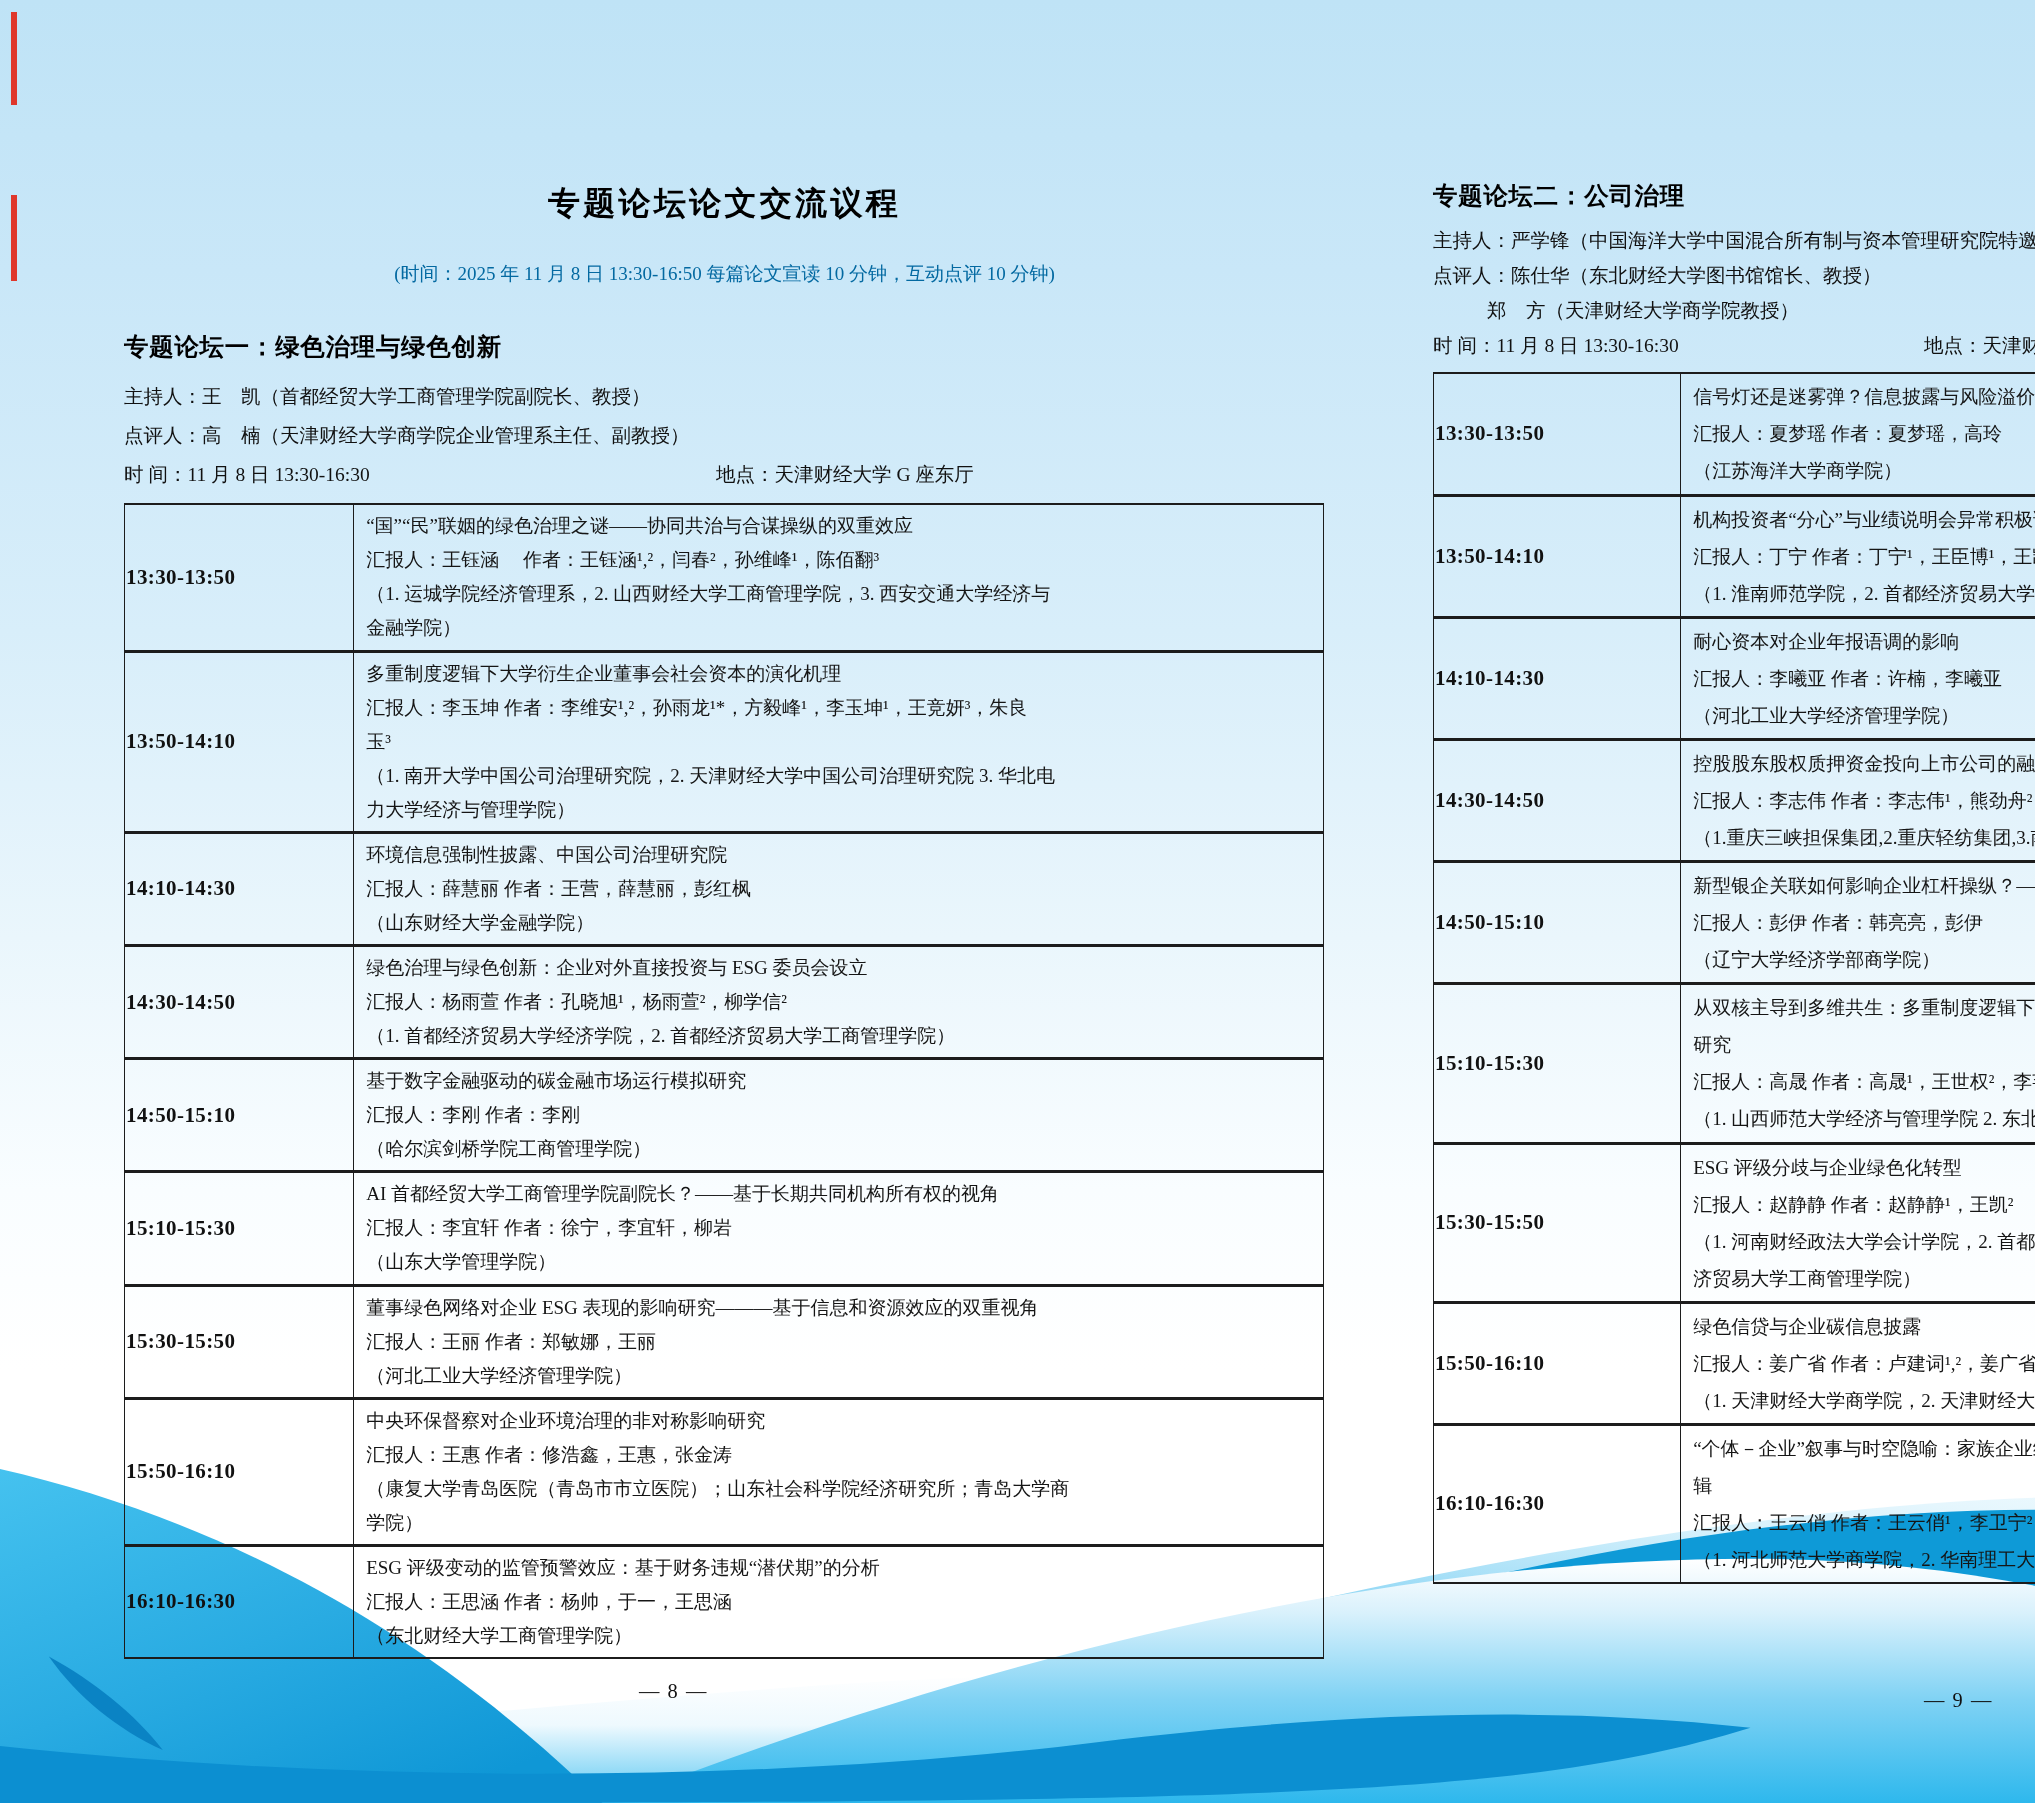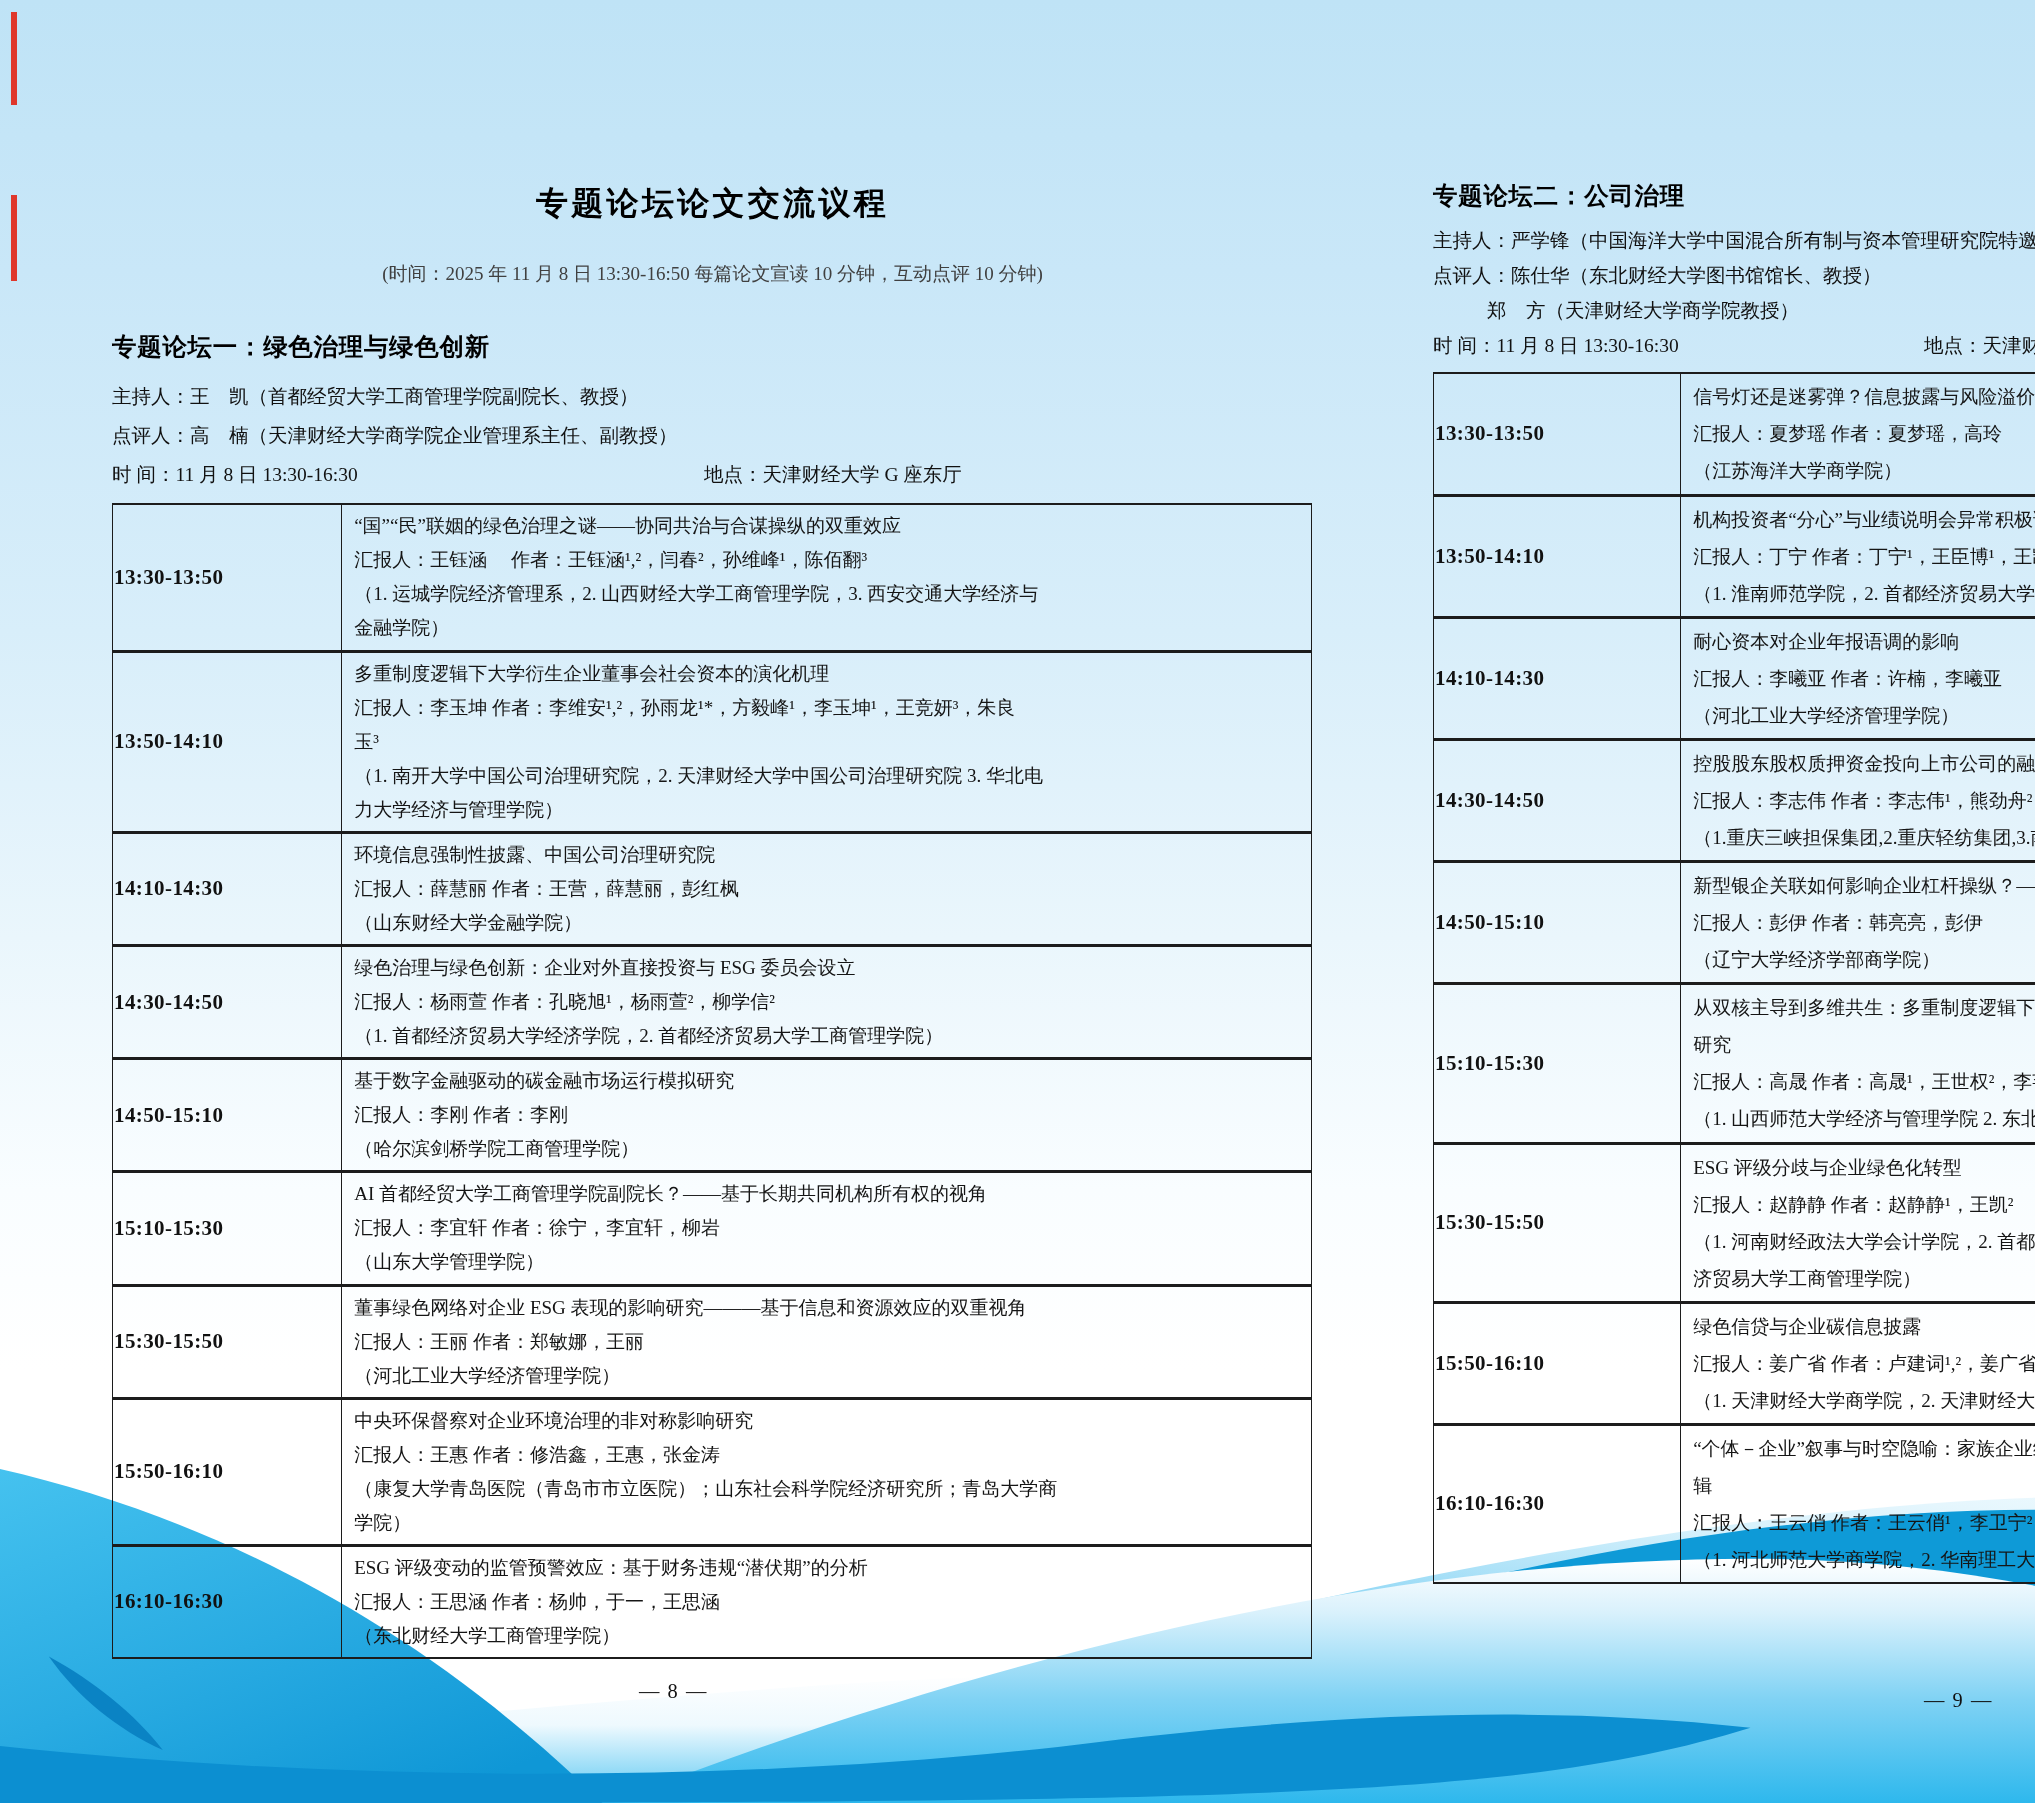--- a/index.html
+++ b/index.html
@@ -10,25 +10,25 @@
   }
   .spread{position:absolute;inset:0;}
   
   .footer-art{position:absolute;left:0;bottom:0;width:2585px;height:338px;z-index:1;}
   
   .red-dash{position:absolute;left:10.6px;width:6.5px;background:#df372b;z-index:4;}
   .red-dash.d1{top:12.2px;height:93px;}
   .red-dash.d2{top:195px;height:86px;}
   
   .page{position:absolute;top:171px;z-index:2;}
-  .page-left{left:112px;width:1201px;}
+  .page-left{left:124px;width:1201px;}
   .page-right{left:1433px;width:1095px;}
   .doc-title{margin:11.4px 0 0 0;text-align:center;font-family:"Liberation Sans","DejaVu Sans",sans-serif;
     font-weight:900;font-size:32px;letter-spacing:3.3px;color:#000;}
-  .subtitle{margin:35px 0 0 0;text-align:center;font-size:19px;color:#404040;}
+  .subtitle{margin:35px 0 0 0;text-align:center;font-size:19px;color:#0369a1;}
   .forum-heading{margin:44px 0 0 0;font-family:"Liberation Sans","DejaVu Sans",sans-serif;
     font-weight:900;font-size:24.4px;letter-spacing:0.8px;color:#000;}
   .page-right .forum-heading{margin:9px 0 0 0;}
   .hosts{margin-top:14px;font-size:19.5px;line-height:39px;}
   .page-right .hosts{margin-top:10.6px;line-height:35px;}
   .host-indent{padding-left:70px;}
   .page-right .host-indent{padding-left:54px;}
   .time-venue{display:flex;font-size:19.5px;line-height:39px;}
   .page-right .time-venue{line-height:35px;}
   .tv-time{width:592px;flex:none;}

